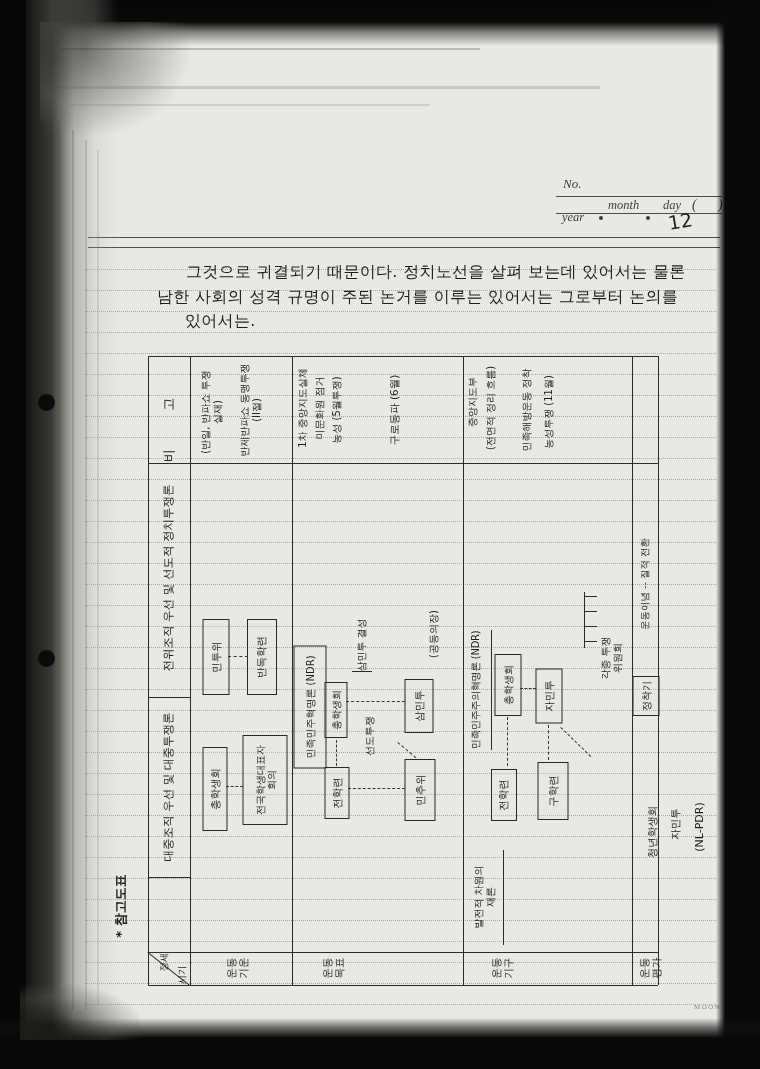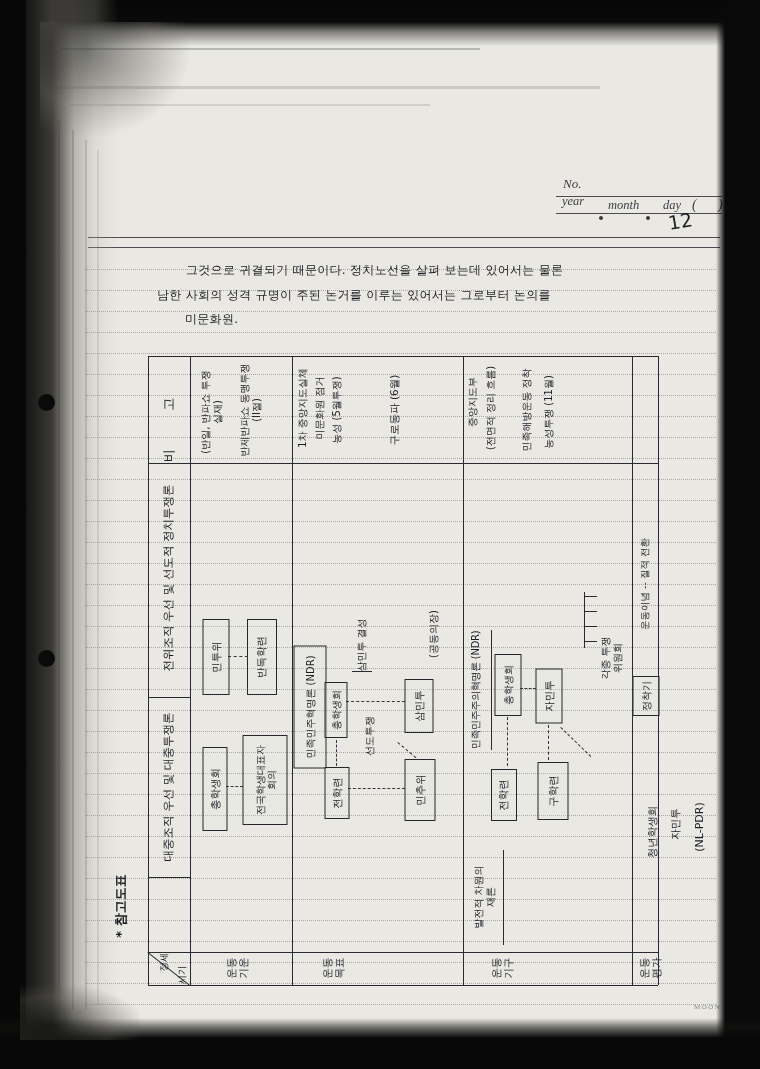--- a/index.html
+++ b/index.html
@@ -16,21 +16,21 @@
            transform:translate(-50%,-50%) rotate(-90deg);text-align:center;white-space:pre;
            border:1.7px solid #26262c;line-height:1.1;color:#1d1d24;background:rgba(233,232,227,.25)}
   .hl{position:absolute;height:0;border-top:1.9px solid #2a2a30}
   .vl{position:absolute;width:0;border-left:1.9px solid #2a2a30}
   .hl.thin{border-top-width:1.3px}
   .vl.thin{border-left-width:1.3px}
   .dh{position:absolute;height:0;border-top:1.5px dashed #34343c}
   .dv{position:absolute;width:0;border-left:1.5px dashed #34343c}
   .rule{position:absolute;height:0;border-top:1px dotted rgba(105,114,130,.55)}
   .printed{position:absolute;font-family:"Liberation Serif",serif;font-style:italic;color:#3d3d44}
-  .hand{position:absolute;font-size:12px;letter-spacing:.3px;color:#1c1c23;white-space:nowrap;font-weight:500}
+  .hand{position:absolute;font-size:16px;letter-spacing:.3px;color:#1c1c23;white-space:nowrap;font-weight:500}
   .pline{position:absolute;border-top:1.4px solid #4c4c52;height:0}
   .dot{position:absolute;width:4px;height:4px;border-radius:50%;background:#3a3a40}
   .band{position:absolute;z-index:6}
   .hole{position:absolute;width:17px;height:17px;border-radius:50%;background:#0b0b0b;z-index:7}
   .streak{position:absolute;z-index:6}
 </style>
 </head>
 <body>
 
 <div id="rules">
@@ -67,35 +67,35 @@
     <div class="rule" style="left: 85px; width: 631px; top: 899px;"></div>
     <div class="rule" style="left: 85px; width: 631px; top: 920px;"></div>
     <div class="rule" style="left: 85px; width: 631px; top: 941px;"></div>
     <div class="rule" style="left: 85px; width: 631px; top: 962px;"></div>
     <div class="rule" style="left: 85px; width: 631px; top: 983px;"></div>
     <div class="rule" style="left: 85px; width: 631px; top: 1004px;"></div>
   </div>
 
 <div class="printed" style="left:563px;top:176px;font-size:13px">No.</div>
 <div class="pline" style="left:556px;top:196px;width:166px;border-top-width:1px"></div>
-<div class="printed" style="left:562px;top:194px;font-size:12.5px">year</div>
+<div class="printed" style="left:562px;top:210px;font-size:12.5px">year</div>
 <div class="printed" style="left:608px;top:198px;font-size:12.5px">month</div>
 <div class="printed" style="left:663px;top:198px;font-size:12.5px">day</div>
 <div class="printed" style="left:692px;top:197px;font-size:14px">(</div>
 <div class="printed" style="left:718px;top:197px;font-size:14px">)</div>
 <div class="dot" style="left:599px;top:216px"></div>
 <div class="dot" style="left:646px;top:216px"></div>
 <div class="pline" style="left:556px;top:213px;width:166px;border-top-width:1px"></div>
 <div class="hand" style="left:668px;top:210px;font-size:19px;transform:rotate(-10deg)">12</div>
 <div class="pline" style="left:88px;top:237px;width:632px"></div>
 <div class="pline" style="left:88px;top:247px;width:632px;border-top-width:1px"></div>
 
 <div class="hand" style="left:186px;top:262px">그것으로 귀결되기 때문이다.  정치노선을 살펴 보는데 있어서는 물론</div>
 <div class="hand" style="left:157px;top:287px">남한 사회의  성격 규명이 주된  논거를 이루는  있어서는  그로부터  논의를</div>
-<div class="hand" style="left:185px;top:311px">미문화원.</div>
+<div class="hand" style="left:185px;top:311px">있어서는.</div>
 
 <div class="rt" style="left:121px;top:906px;font-size:13px;font-weight:600">
     <span>* 참고도표</span>
   </div>
 
 <div class="hl" style="left:148px;top:356px;width:510px"></div>
 <div class="hl" style="left:148px;top:985px;width:510px"></div>
 <div class="vl" style="left:148px;top:356px;height:629px"></div>
 <div class="vl" style="left:658px;top:356px;height:629px"></div>
 <div class="vl" style="left:190px;top:356px;height:629px"></div>

